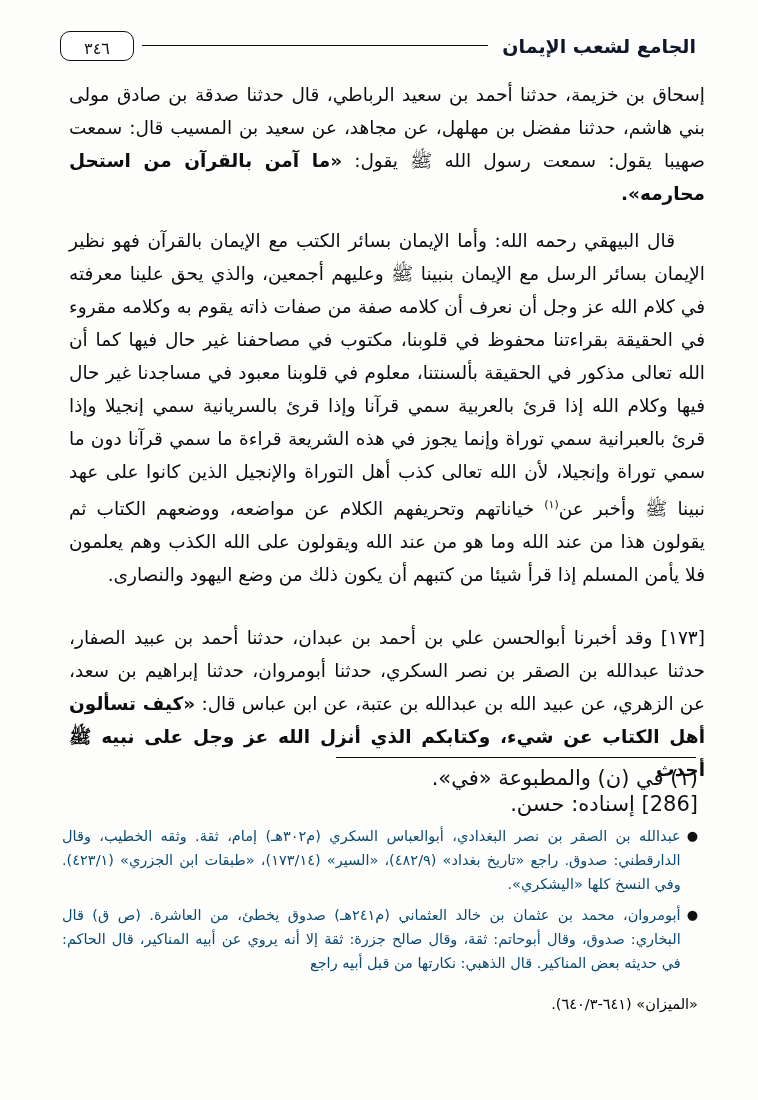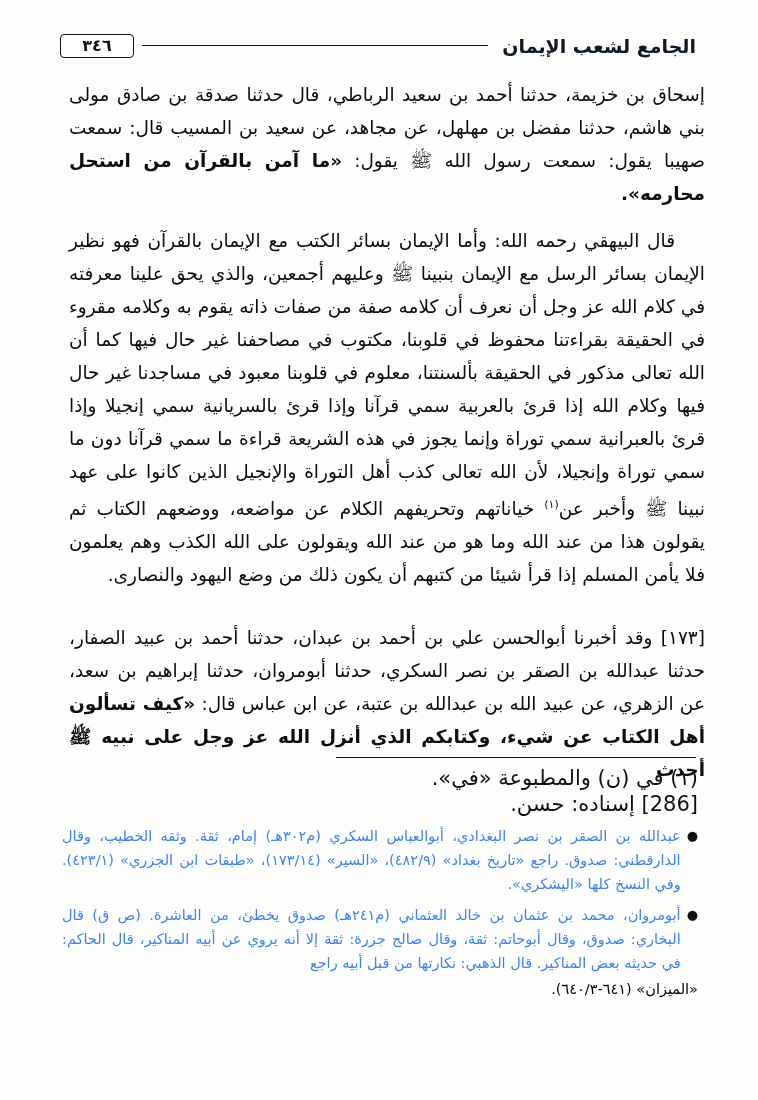--- a/index.html
+++ b/index.html
@@ -40,30 +40,29 @@
     letter-spacing: 0px;
   }
   .header-rule {
     flex: 1 1 auto;
     height: 0;
     border-top: 1.6px solid #111;
     margin: 0 8px 2px 8px;
   }
   .page-num-box {
     border: 1.6px solid #111;
-    border-radius: 4px;
-    padding: 2px 14px 3px 14px;
+    border-radius: 10px;
+    padding: 8px 14px 3px 14px;
     font-size: 16px;
     font-family: "DejaVu Sans", sans-serif;
     color: #111;
     background: #fff;
     min-width: 44px;
     text-align: center;
     line-height: 1.1;
-    font-weight: bold;
   }
 
   
   .body {
     position: absolute;
     top: 78px;
     left: 69px;
     width: 636px;
     text-align: justify;
     text-justify: inter-word;
@@ -127,25 +126,25 @@
     flex: 0 0 auto;
     font-size: 13px;
     line-height: 24px;
     padding: 0 0 0 6px;
     color: #111;
   }
   .fn-bullet-text {
     flex: 1 1 auto;
     font-size: 14.5px;
     line-height: 24px;
-    color: #3b82f6;
+    color: #0c4a6e;
     text-align: justify;
   }
   .tail {
-    margin-top: 2px;
+    margin-top: 17px;
     font-size: 14.5px;
     line-height: 24px;
     text-align: right;
   }
 </style>
 </head>
 <body>
 
 <div class="page">
 

